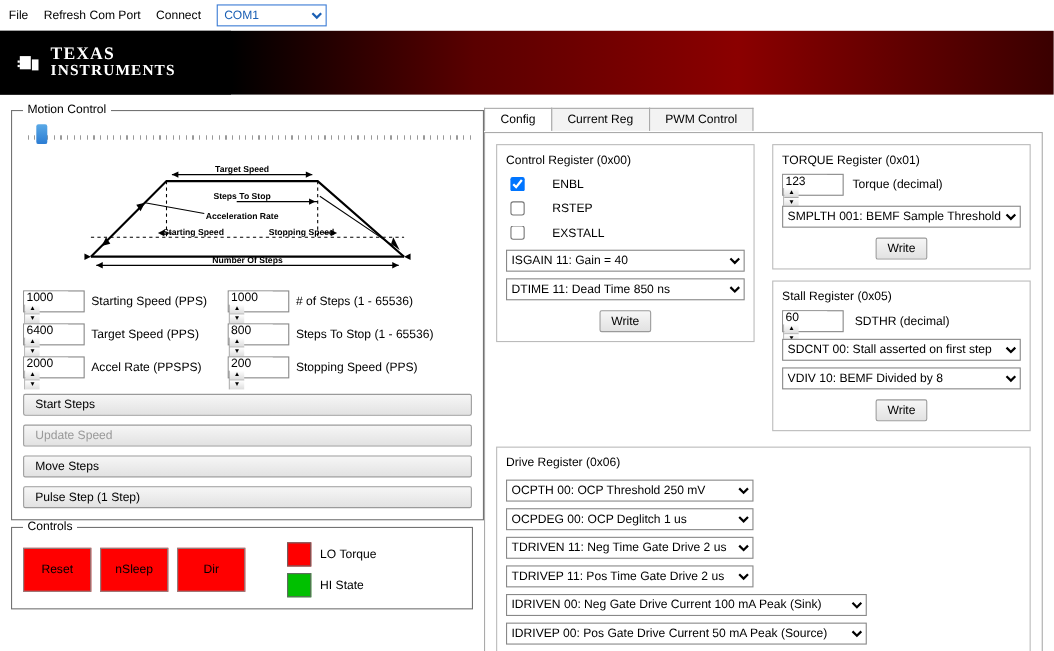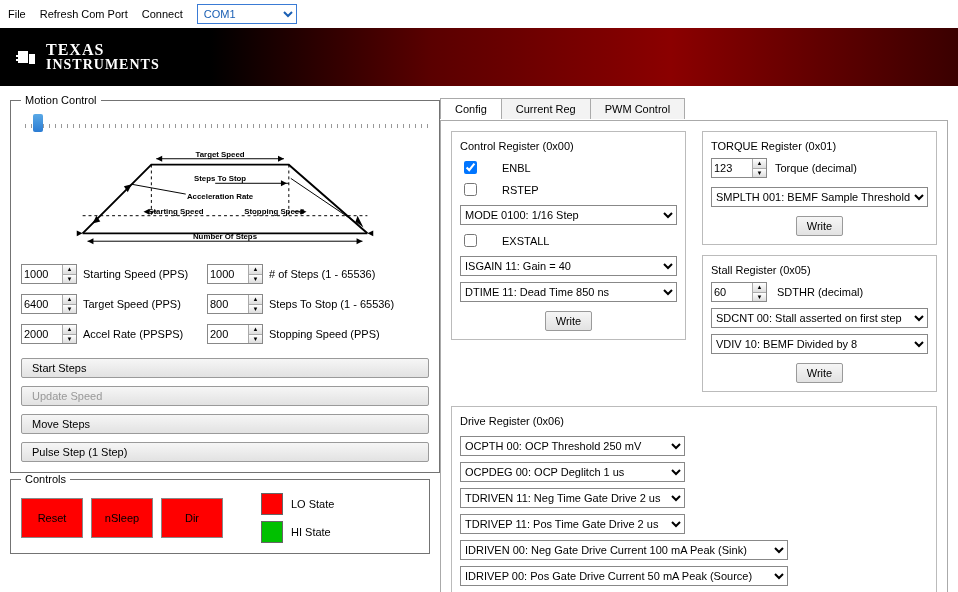--- a/index.html
+++ b/index.html
@@ -92,20 +92,21 @@
   }
   .diagram text { font-size: 8px; font-family: Arial, sans-serif; font-weight: bold; }
 
   .params { display: grid; grid-template-columns: 58px 120px 58px 160px; row-gap: 10px; column-gap: 4px; align-items: center; }
   .spin {
     display: inline-flex;
     border: 1px solid #888;
     height: 20px;
     width: 56px;
     background: #fff;
+    flex-direction: column;
   }
   .spin input {
     border: none;
     width: 40px;
     font-size: 11px;
     padding: 0 2px;
     outline: none;
   }
   .spin .arrows {
     width: 14px;
@@ -335,21 +336,21 @@
 
     <fieldset class="group">
       <legend>Controls</legend>
       <div class="ctl-row">
         <div class="big-btn">Reset</div>
         <div class="big-btn">nSleep</div>
         <div class="big-btn">Dir</div>
         <div class="legend-col">
           <div class="legend-row">
             <span class="swatch" style="background:#ff0000"></span>
-            <span>LO State</span>
+            <span>LO Torque</span>
           </div>
           <div class="legend-row">
             <span class="swatch" style="background:#00c000"></span>
             <span>HI State</span>
           </div>
         </div>
       </div>
     </fieldset>
 
   </div>
@@ -369,21 +370,20 @@
           <div class="reg-group">
             <div class="title">Control Register (0x00)</div>
             <label class="chk">
                 <input type="checkbox" checked="" style="">
                 <span>ENBL</span>
               </label>
             <label class="chk">
                 <input type="checkbox" style="">
                 <span>RSTEP</span>
               </label>
-            <select class="sel"><option>MODE 0100: 1/16 Step</option></select>
             <label class="chk">
                 <input type="checkbox" style="">
                 <span>EXSTALL</span>
               </label>
             <select class="sel"><option>ISGAIN 11: Gain = 40</option></select>
             <select class="sel"><option>DTIME 11: Dead Time 850 ns</option></select>
             <div class="center mt6">
               <div class="btn">Write</div>
             </div>
           </div>

